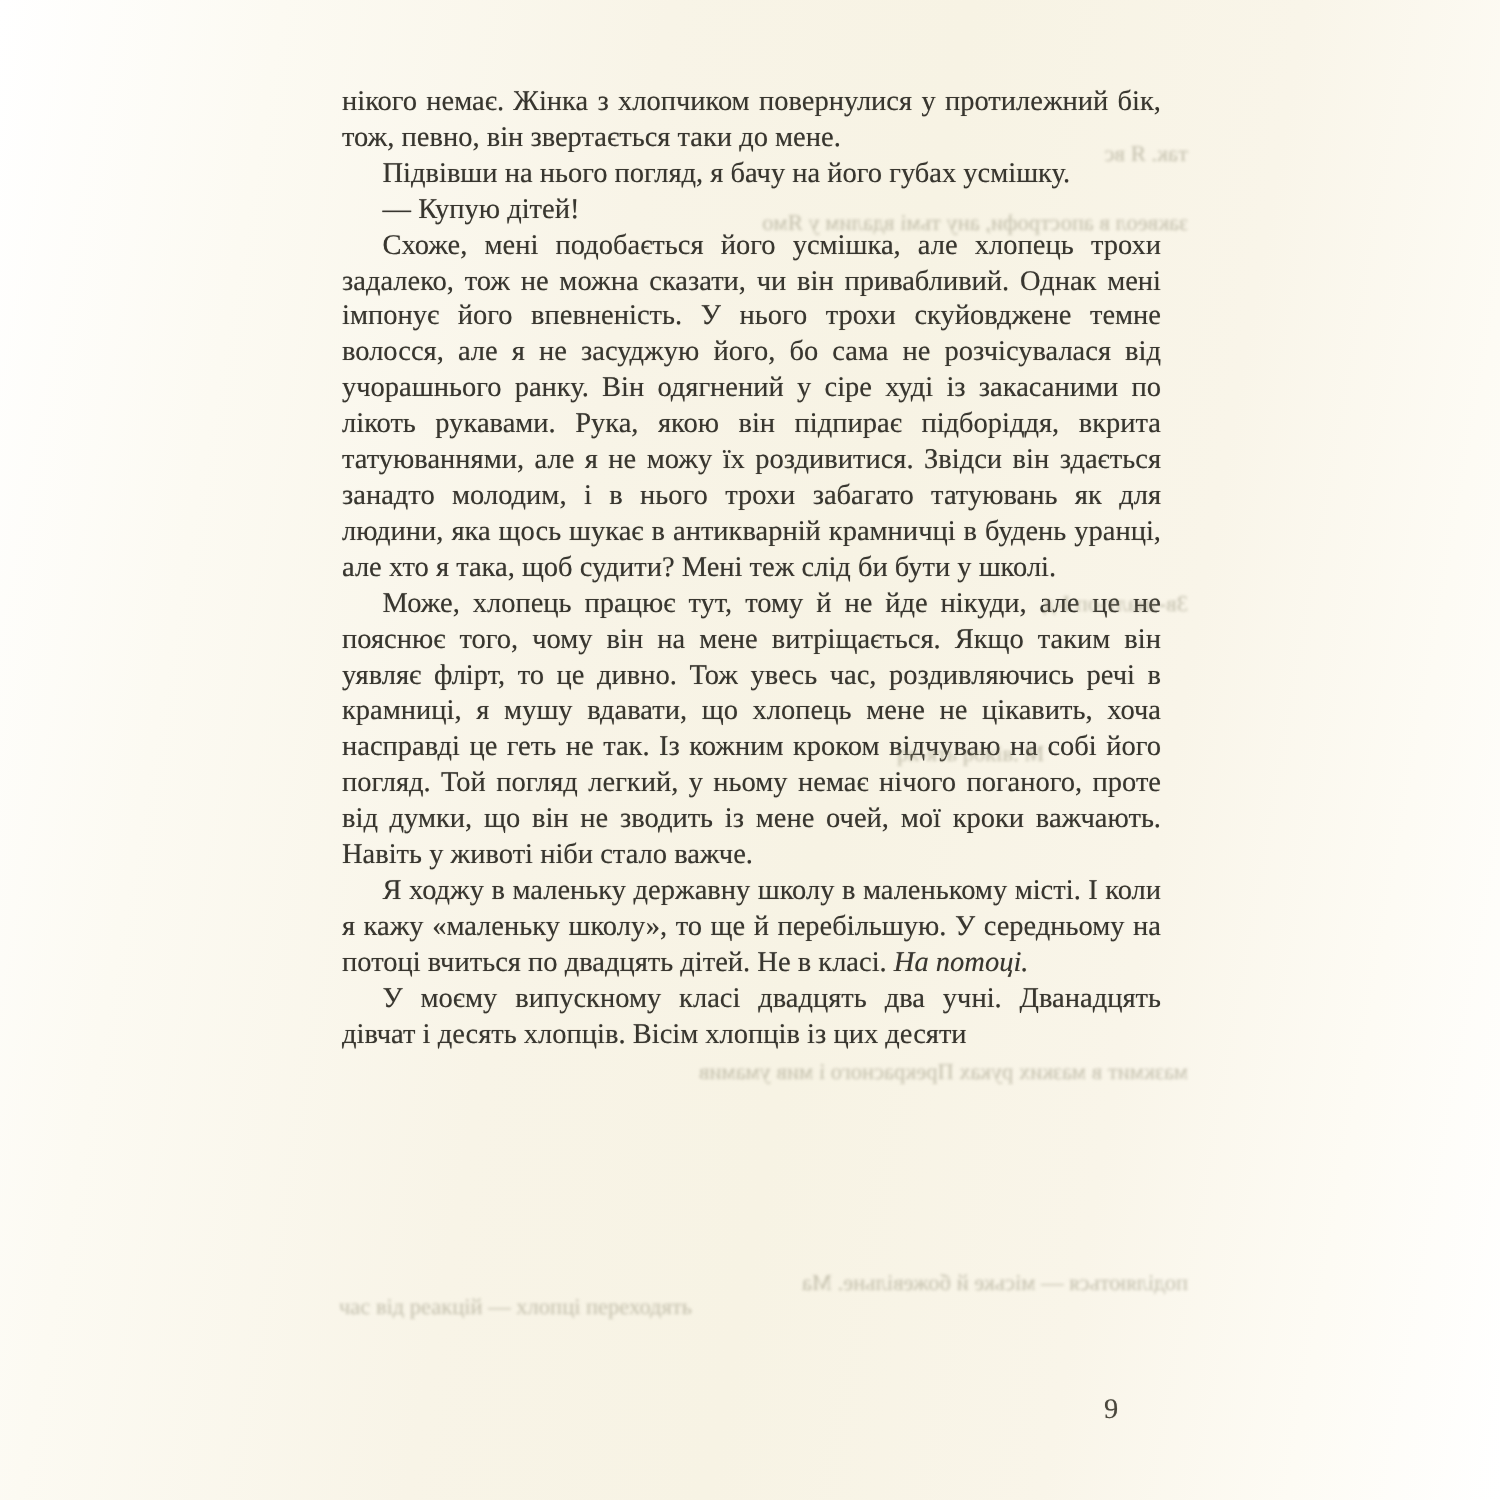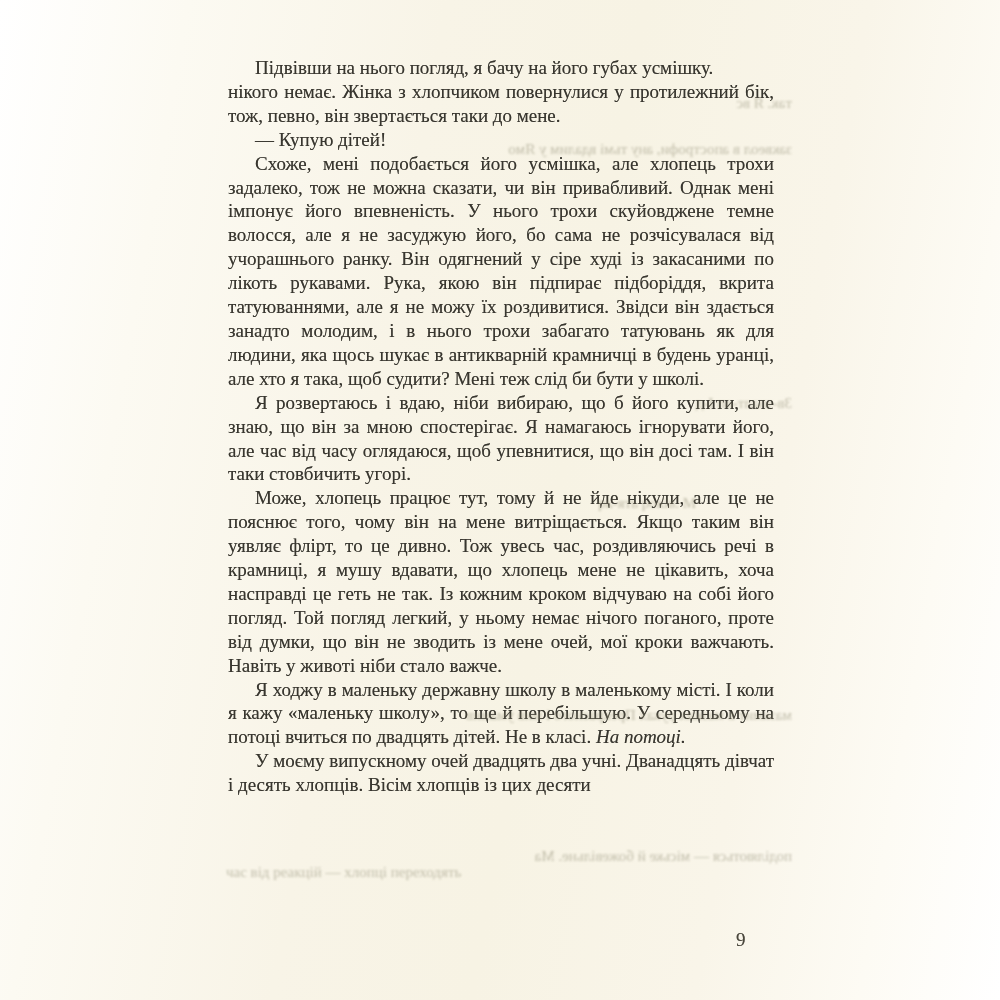--- a/index.html
+++ b/index.html
@@ -74,28 +74,27 @@
     color: #4a473d;
     text-shadow: 0 0 0.5px rgba(74, 71, 61, 0.5);
   }
 </style>
 </head>
 <body>
 
 <div class="scan">
 
   <div class="text-block">
+    <p class="para no-indent">нікого немає. Жінка з хлопчиком повернулися у протилежний бік, тож, певно, він звертається таки до мене.</p>
     <p class="para">Підвівши на нього погляд, я бачу на його губах усмішку.</p>
-    <p class="para no-indent">нікого немає. Жінка з хлопчиком повернулися у протилежний бік, тож, певно, він звертається таки до мене.</p>
     <p class="para">— Купую дітей!</p>
     <p class="para">Схоже, мені подобається його усмішка, але хлопець трохи задалеко, тож не можна сказати, чи він привабливий. Однак мені імпонує його впевненість. У нього трохи скуйовджене темне волосся, але я не засуджую його, бо сама не розчісувалася від учорашнього ранку. Він одягнений у сіре худі із закасаними по лікоть рукавами. Рука, якою він підпирає підборіддя, вкрита татуюваннями, але я не можу їх роздивитися. Звідси він здається занадто молодим, і в нього трохи забагато татуювань як для людини, яка щось шукає в антикварній крамничці в будень уранці, але хто я така, щоб судити? Мені теж слід би бути у школі.</p>
-    <p class="para">Я розвертаюсь і вдаю, ніби вибираю, що б його купити, але знаю, що він за мною спостерігає. Я намагаюсь ігнорувати його, але час від часу оглядаюся, щоб упевнитися, що він досі там. І він таки стовбичить угорі.</p>
     <p class="para">Може, хлопець працює тут, тому й не йде нікуди, але це не пояснює того, чому він на мене витріщається. Якщо таким він уявляє флірт, то це дивно. Тож увесь час, роздивляючись речі в крамниці, я мушу вдавати, що хлопець мене не цікавить, хоча насправді це геть не так. Із кожним кроком відчуваю на собі його погляд. Той погляд легкий, у ньому немає нічого поганого, проте від думки, що він не зводить із мене очей, мої кроки важчають. Навіть у животі ніби стало важче.</p>
     <p class="para"><span>Я ходжу в маленьку державну школу в маленькому місті. І коли я кажу «маленьку школу», то ще й перебільшую. У середньому на потоці вчиться по двадцять дітей. Не в класі. </span><i>На потоці.</i></p>
-    <p class="para">У моєму випускному очей двадцять два учні. Дванадцять дівчат і десять хлопців. Вісім хлопців із цих десяти</p>
+    <p class="para">У моєму випускному класі двадцять два учні. Дванадцять дівчат і десять хлопців. Вісім хлопців із цих десяти</p>
   </div>
 
   <div class="bleed bleed-1">так. Я вс</div>
   <div class="bleed bleed-2">заквеол в апострофи, ану тьмі вдалим у Ямо</div>
   <div class="bleed bleed-3">Зв-зналт-оп І-д</div>
   <div class="bleed bleed-4 readable">рк-ять років. М</div>
   <div class="bleed bleed-5">мазкмит в мазких руках Прекрасного і мив умамив</div>
   <div class="bleed bleed-6">поділяються — міське й божевільне. Ма</div>
   <div class="bleed bleed-7 readable">час від реакцій — хлопці переходять</div>
 

